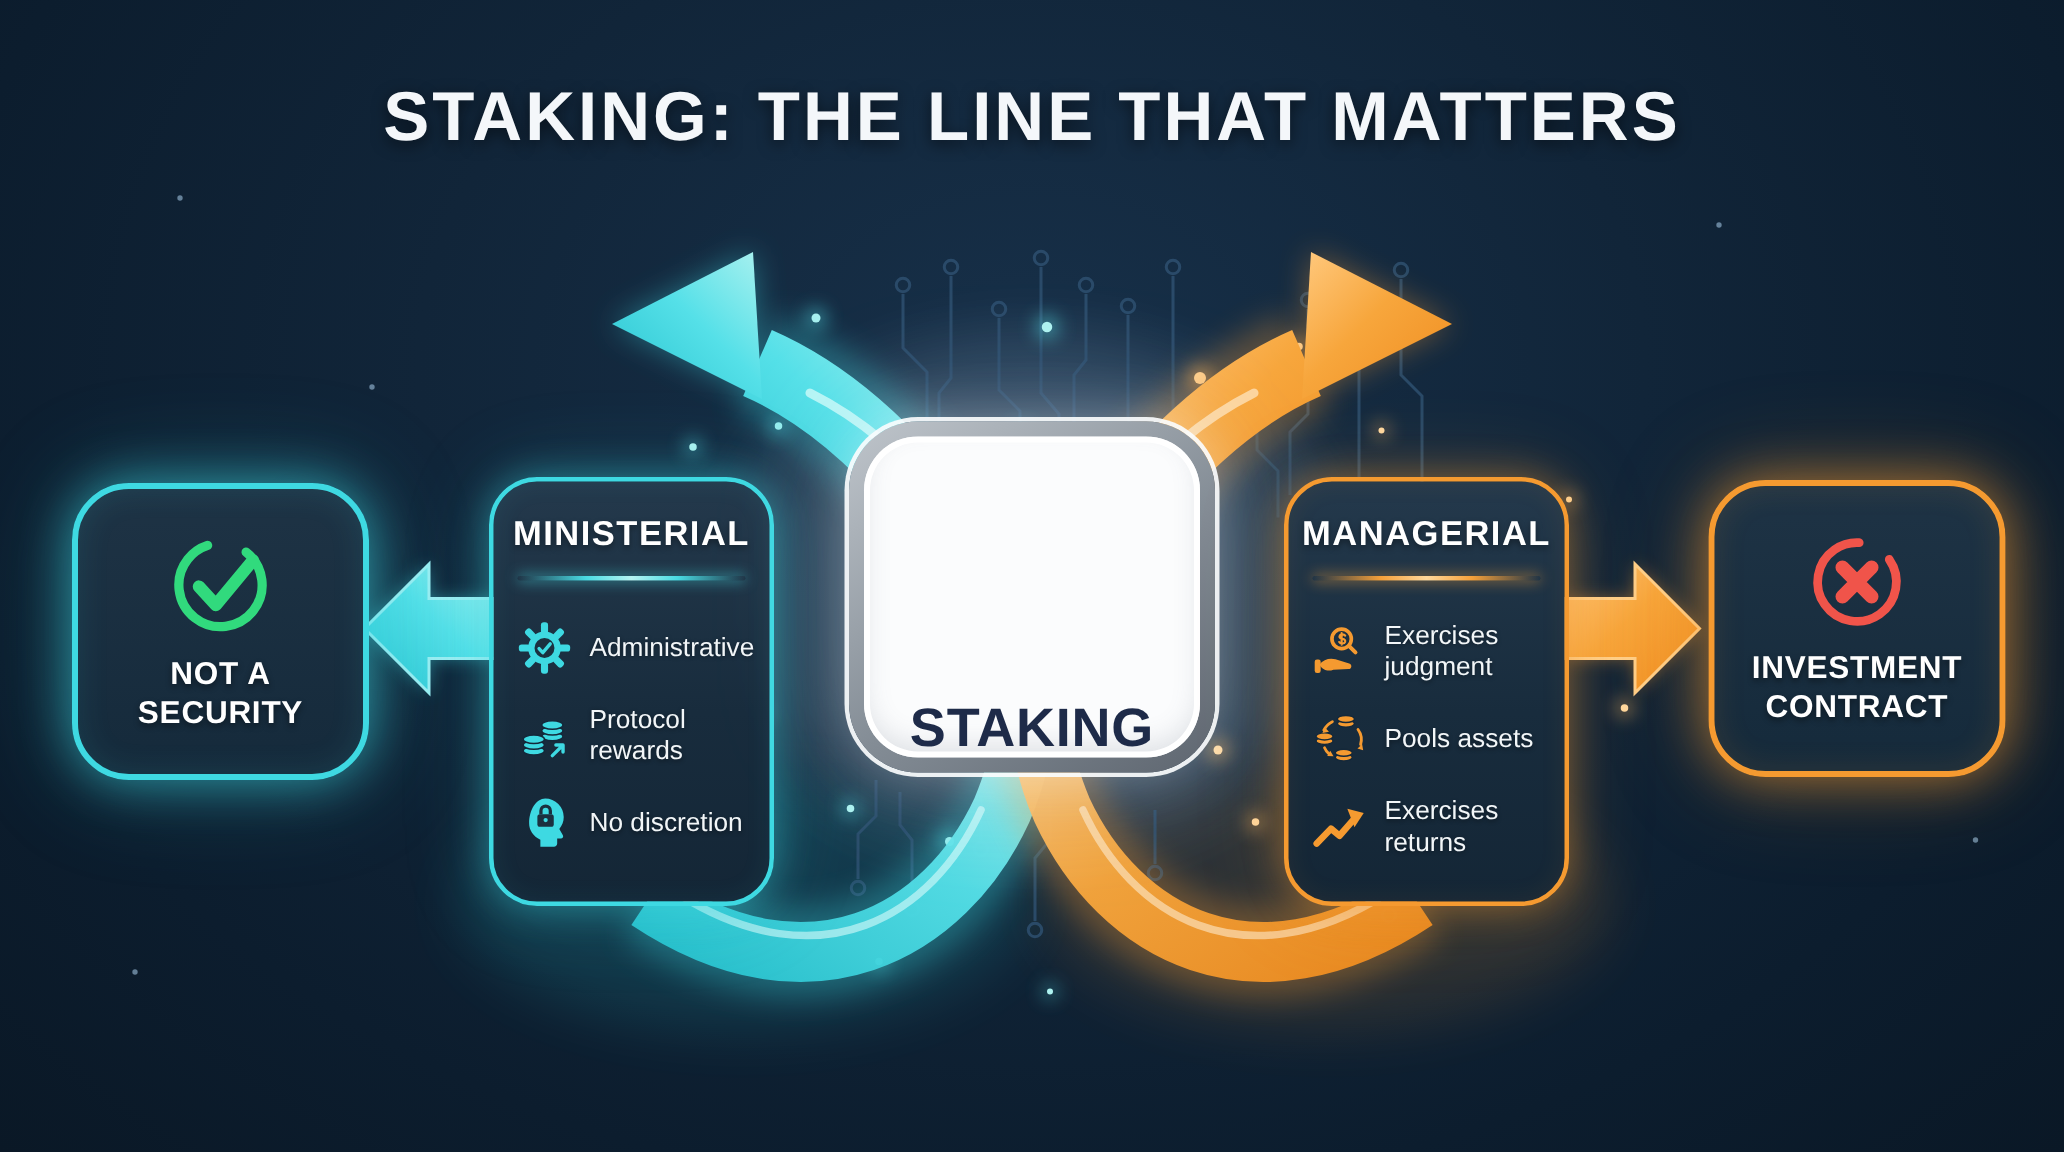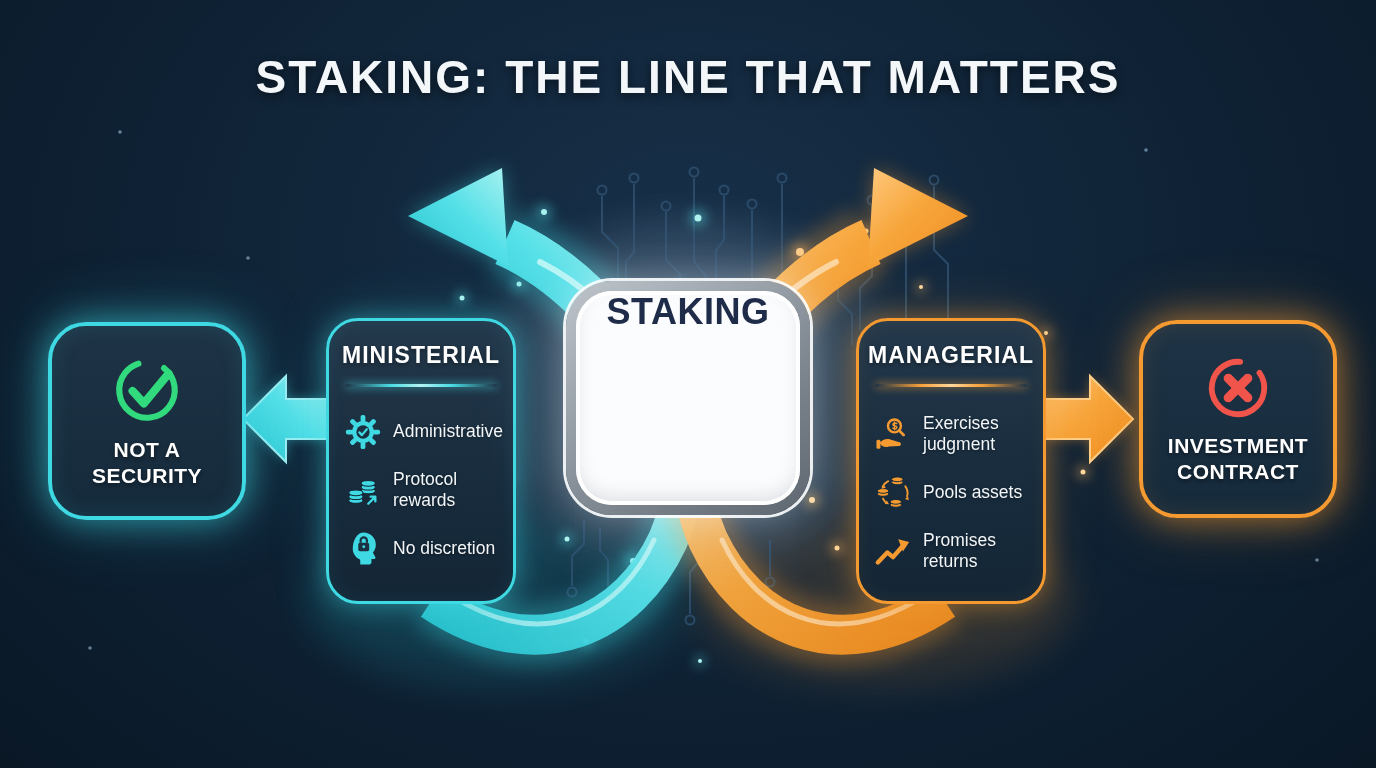--- a/index.html
+++ b/index.html
@@ -53,21 +53,21 @@
   
   .center-box{
     position:absolute;left:566px;top:281px;width:244px;height:234px;border-radius:46px;
     background:linear-gradient(145deg,#bfc5cb 0%,#848d96 55%,#5e6670 100%);
     box-shadow:0 0 0 3px rgba(250,252,253,.92),0 0 40px rgba(255,255,255,.38),0 0 95px rgba(205,230,255,.2);
     padding:10px;box-sizing:border-box;
   }
   .center-inner{
     width:100%;height:100%;border-radius:36px;background:#fbfcfd;
     box-shadow:inset 0 0 0 4px #fff,inset 0 -8px 18px rgba(90,100,115,.18);
-    display:flex;flex-direction:column;align-items:center;justify-content:space-between;
+    display:flex;flex-direction:column;align-items:center;justify-content:flex-end;
     color:#1e2b49;font-size:36px;font-weight:800;letter-spacing:.5px;line-height:1.14;
   }
   .center-inner span{display:block;}
 </style>
 </head>
 <body>
 
 <div class="stage">
 
   <svg class="bg" width="1376" height="768" viewBox="0 0 1376 768">
@@ -335,21 +335,21 @@
           <polygon points="15.8,31.8 11.4,31.6 13.5,27.9" fill="#f59a30"></polygon>
           <polygon points="32.6,26.3 35.9,23.4 36.6,27.6" fill="#f59a30"></polygon>
         </svg>
         <span class="lbl">Pools assets</span>
       </div>
       <div class="item">
         <svg class="ic" viewBox="0 0 40 40">
           <path d="M4 32 L14 21.5 L20 26.5 L30 15" stroke="#f59a30" stroke-width="4.6" fill="none" stroke-linecap="round" stroke-linejoin="round"></path>
           <polygon points="25.5,7.5 37,10.5 30.5,20.5" fill="#f59a30"></polygon>
         </svg>
-        <span class="lbl">Promises returns</span>
+        <span class="lbl">Exercises returns</span>
       </div>
     </div>
   </div>
 
   <div class="result-box orange">
     <svg class="res-ic" width="70" height="70" viewBox="0 0 72 72">
       <circle cx="36" cy="36" r="27" fill="none" stroke="#f0544a" stroke-width="6" stroke-linecap="round" stroke-dasharray="145 25" transform="rotate(-35 36 36)"></circle>
       <path d="M26 26 L46 46 M46 26 L26 46" fill="none" stroke="#f0544a" stroke-width="9.5" stroke-linecap="round"></path>
     </svg>
     <div class="result-label">

